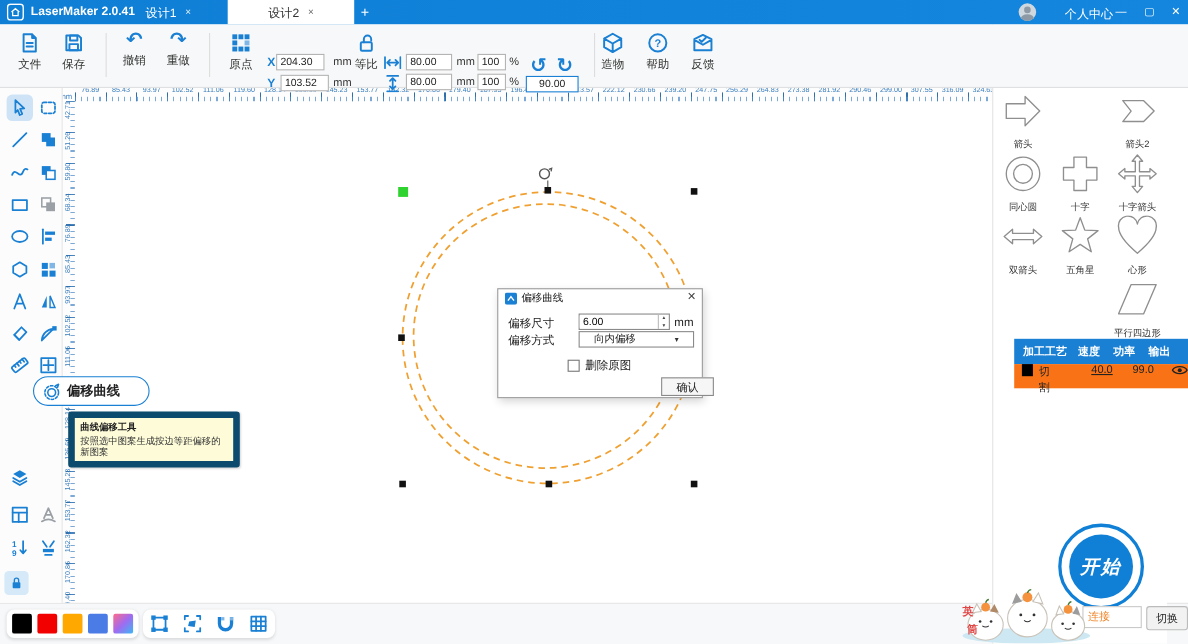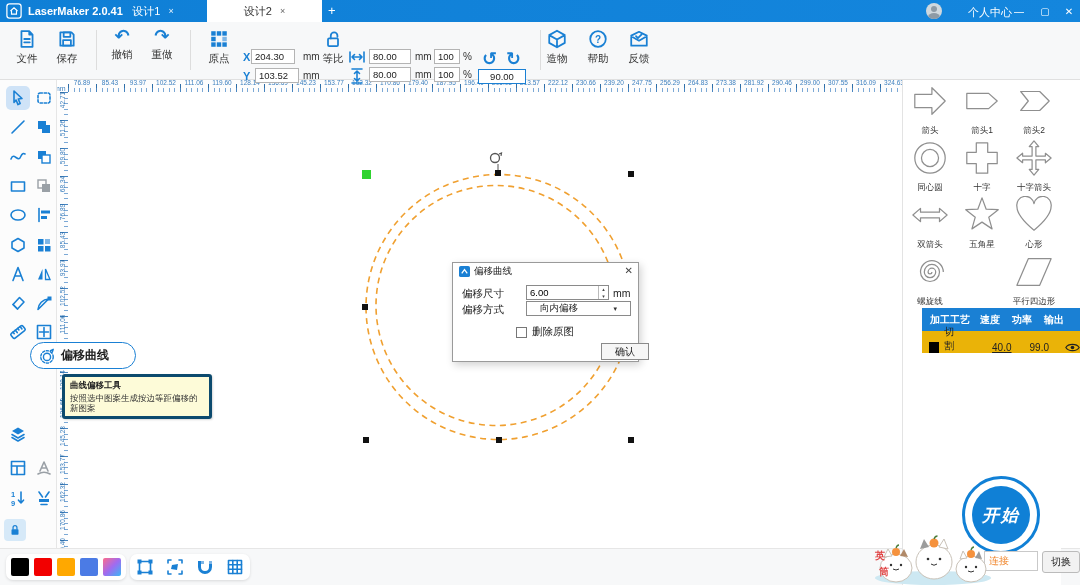--- a/index.html
+++ b/index.html
@@ -42,21 +42,21 @@
   #vruler .wrap{margin-top:-6px;}
   .vlab{display:flex;width:12px;height:28px;align-items:center;justify-content:center;font-size:6.5px;transform:rotate(-90deg);}
   #rcorner{left:54px;top:79px;width:14px;height:13px;font-size:7px;color:#3c7fbe;display:flex;align-items:flex-end;z-index:6;}
   
   #canvas{left:68px;top:92px;width:854px;height:456px;background:#fff;z-index:1;}
   .handle{position:absolute;width:6px;height:6px;background:#111;z-index:3;}
   .handle.green{width:9px;height:9px;background:#2fd32f;}
   
   #offsetPopup{left:30px;top:342px;width:96px;height:25px;background:#fff;border:1.5px solid #1a80d4;border-radius:14px;display:flex;align-items:center;padding-left:8px;z-index:40;}
   #offsetPopup .lbl{font-size:12px;font-weight:bold;color:#222;margin-left:6px;}
-  #tooltip{left:62px;top:374px;width:134px;background:#fdfbd8;border:3px solid #0c4a6e;border-radius:3px;padding:3px 5px;z-index:40;box-shadow:1px 1px 2px rgba(0,0,0,.15);}
+  #tooltip{left:62px;top:374px;width:134px;background:#fdfbd8;border:6px solid #0c4a6e;border-radius:3px;padding:3px 5px;z-index:40;box-shadow:1px 1px 2px rgba(0,0,0,.15);}
   #tooltip .t{font-size:8.5px;font-weight:bold;color:#222;}
   #tooltip .d{font-size:8.5px;color:#333;margin-top:1px;line-height:10px;}
   
   #dialog{left:452px;top:262px;width:185px;height:98px;background:#fff;border:1px solid #9a9a9a;box-shadow:2px 3px 8px rgba(0,0,0,.18);z-index:35;font-size:10.5px;color:#222;}
   #dialog .titlebar{position:absolute;left:0;top:0;right:0;height:17px;display:flex;align-items:center;padding:0 6px;font-size:9.5px;}
   #dialog .close{position:absolute;right:5px;top:2px;font-size:10px;color:#444;}
   .dlab{position:absolute;left:9px;font-size:10.5px;}
   .dinwrap{position:absolute;border:1px solid #8a8a8a;background:#fff;height:15px;box-sizing:border-box;display:flex;align-items:center;}
   .dinwrap input{border:0;outline:0;width:100%;font-size:9.5px;padding:0 3px;font-family:"Liberation Sans",sans-serif;}
   .spin{display:flex;flex-direction:column;width:11px;border-left:1px solid #bbb;height:100%;}
@@ -64,21 +64,21 @@
   .dbtn{position:absolute;border:1px solid #8a8a8a;background:#f6f6f6;font-size:10px;display:flex;align-items:center;justify-content:center;}
   
   #rightpanel{left:902px;top:22px;width:158px;height:563px;background:#fff;border-left:1px solid #e3e3e3;z-index:10;}
   .rp-tab-underline{position:absolute;height:2px;background:#1a80d4;}
   .dd{position:absolute;height:16px;border:1px solid #8f8f8f;border-radius:2px;background:#fff;font-size:8.5px;color:#222;display:flex;align-items:center;padding:0 3px;box-sizing:border-box;justify-content:space-between;}
   .shape-cell{position:absolute;width:50px;text-align:center;}
   .shape-cell .slbl{font-size:8.5px;color:#333;margin-top:1px;}
   .shp{stroke:#8f8f8f;fill:none;stroke-width:1.3;stroke-linejoin:round;}
   
   #procHead{left:922px;top:308px;width:158px;height:23px;background:#1a80d4;color:#fff;font-size:10px;font-weight:bold;display:flex;align-items:center;z-index:11;}
-  #procRow{left:922px;top:331px;width:158px;height:22px;background:#eab308;font-size:10px;color:#222;display:flex;align-items:flex-end;z-index:11;}
+  #procRow{left:922px;top:331px;width:158px;height:22px;background:#f97316;font-size:10px;color:#222;display:flex;align-items:flex-start;z-index:11;}
   
   #startBtn{left:962px;top:476px;width:72px;height:72px;border-radius:50%;border:3px solid #1080d6;background:#fff;display:flex;align-items:center;justify-content:center;z-index:12;font-style:italic;}
   #startBtn .inner{width:58px;height:58px;border-radius:50%;background:#1080d6;color:#fff;font-size:17px;font-weight:bold;display:flex;align-items:center;justify-content:center;letter-spacing:2px;}
   
   #bottombar{left:0;top:548px;width:1080px;height:37px;background:#f7f8f9;border-top:1px solid #e6e6e6;z-index:8;}
   .pill{position:absolute;background:#fff;border-radius:7px;box-shadow:0 1px 3px rgba(0,0,0,.12);display:flex;align-items:center;}
   .swatch{width:18px;height:18px;border-radius:2px;margin-left:5px;}
   #statusInput{position:absolute;left:984px;top:551px;width:54px;height:20px;border:1px solid #c9c9c9;background:#fff;color:#f0862c;font-size:10px;display:flex;align-items:center;padding-left:4px;box-sizing:border-box;z-index:13;}
   #switchBtn{position:absolute;left:1042px;top:551px;width:36px;height:20px;border:1px solid #bbb;background:#f2f2f2;border-radius:3px;font-size:10px;color:#222;display:flex;align-items:center;justify-content:center;z-index:13;}
   #cats{left:868px;top:534px;z-index:25;}
@@ -480,26 +480,20 @@
         <path d="M12,12 L16,16" stroke="#888" stroke-width="1.6"></path>
       </svg>
   </div>
 
   <div class="shape-cell" style="left:2px;top:60px;">
     <svg width="42" height="38" viewBox="0 0 40 40">
         <polygon class="shp" points="4,13 22,13 22,6 36,20 22,34 22,27 4,27"></polygon>
       </svg>
     <div class="slbl">箭头</div>
   </div>
-  <div class="shape-cell" style="left:54px;top:60px;">
-    <svg width="42" height="38" viewBox="0 0 40 40">
-        <polygon class="shp" points="4,12 27,12 36,20 27,28 4,28"></polygon>
-      </svg>
-    <div class="slbl">箭头1</div>
-  </div>
   <div class="shape-cell" style="left:106px;top:60px;">
     <svg width="42" height="38" viewBox="0 0 40 40">
         <polygon class="shp" points="6,10 26,10 36,20 26,30 6,30 14,20"></polygon>
       </svg>
     <div class="slbl">箭头2</div>
   </div>
 
   <div class="shape-cell" style="left:2px;top:117px;">
     <svg width="42" height="38" viewBox="0 0 40 40">
         <circle class="shp" cx="20" cy="20" r="16"></circle>
@@ -532,26 +526,20 @@
       </svg>
     <div class="slbl">五角星</div>
   </div>
   <div class="shape-cell" style="left:106px;top:174px;">
     <svg width="42" height="38" viewBox="0 0 40 40">
         <path class="shp" d="M20,36 C8,26 2,18 2,11 A8.5,8.5 0 0 1 20,8 A8.5,8.5 0 0 1 38,11 C38,18 32,26 20,36 Z"></path>
       </svg>
     <div class="slbl">心形</div>
   </div>
 
-  <div class="shape-cell" style="left:2px;top:231px;">
-    <svg width="42" height="38" viewBox="0 0 40 40">
-        <path class="shp" d="M22,20 a2,2 0 1 1 -4,0 a4,4 0 1 1 8,0 a6,6 0 1 1 -12,0 a8,8 0 1 1 16,0 a10,10 0 1 1 -20,0 a12,12 0 1 1 24,0"></path>
-      </svg>
-    <div class="slbl">螺旋线</div>
-  </div>
   <div class="shape-cell" style="left:106px;top:231px;">
     <svg width="42" height="38" viewBox="0 0 40 40">
         <polygon class="shp" points="14,6 38,6 26,34 2,34"></polygon>
       </svg>
     <div class="slbl">平行四边形</div>
   </div>
 </div>
 
 <div id="procHead" class="abs">
   <span style="margin-left:8px;">加工工艺</span>

